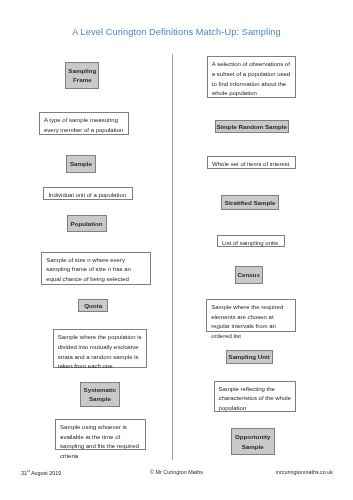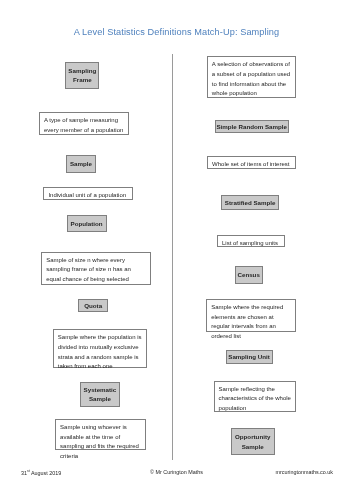--- a/index.html
+++ b/index.html
@@ -13,21 +13,21 @@
   .footer-item{position:absolute;top:469px;font-size:5.4px;color:#262626;}
   .f-left{left:21px;}
   .f-mid{left:0;width:353px;text-align:center;}
   .f-right{right:20px;}
   sup{font-size:0.65em;vertical-align:super;}
 </style>
 </head>
 <body>
 
 <div class="sheet">
-  <div class="title">A Level Statistics Definitions Match-Up: Sampling</div>
+  <div class="title">A Level Curington Definitions Match-Up: Sampling</div>
   <div class="divider"></div>
   <div id="boxes">
       <div class="box term" style="left: 65.4px; top: 62px; width: 33.8px; height: 26.6px;">Sampling Frame</div>
       <div class="box def" style="left: 39px; top: 112px; width: 90.1px; height: 23.4px;">A type of sample measuring every member of a population</div>
       <div class="box term" style="left: 66.3px; top: 155.3px; width: 29.3px; height: 17.8px;">Sample</div>
       <div class="box def" style="left: 43.4px; top: 187.1px; width: 90.1px; height: 12.9px;">Individual unit of a population</div>
       <div class="box term" style="left: 66.6px; top: 215.2px; width: 40px; height: 16.8px;">Population</div>
       <div class="box def" style="left: 41.2px; top: 251.5px; width: 110px; height: 33px;">Sample of size n where every sampling frame of size n has an equal chance of being selected</div>
       <div class="box term" style="left: 78.2px; top: 299.2px; width: 30px; height: 13.1px;">Quota</div>
       <div class="box def" style="left: 52.8px; top: 329.4px; width: 94.7px; height: 38.7px;">Sample where the population is divided into mutually exclusive strata and a random sample is taken from each one</div>

